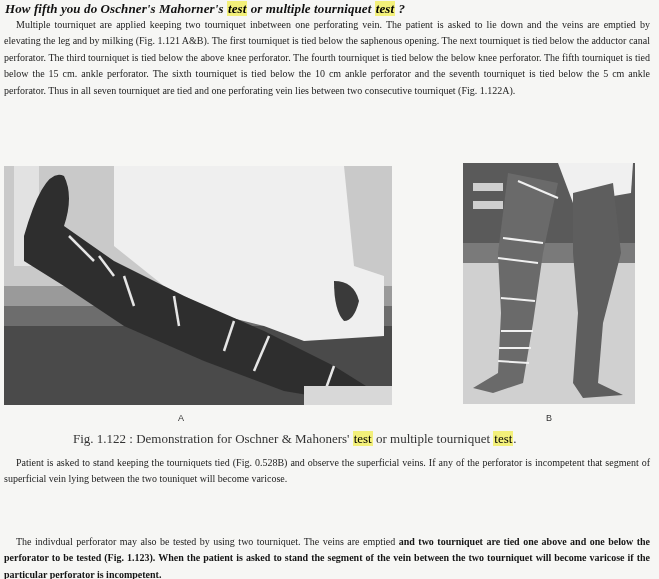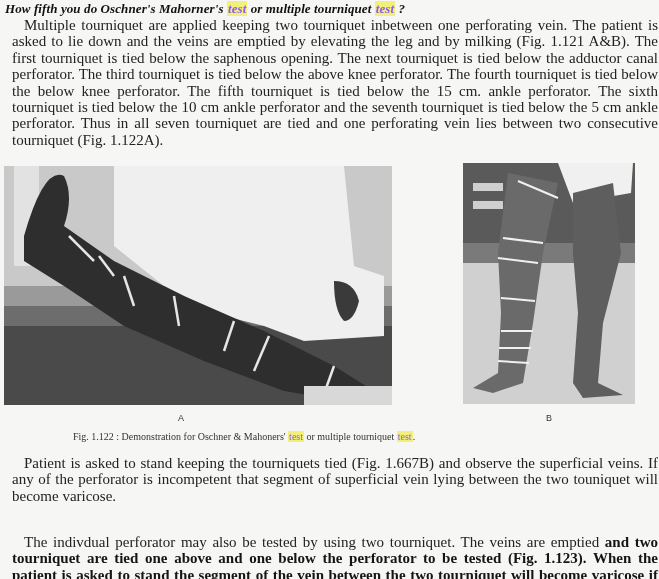--- a/index.html
+++ b/index.html
@@ -9,24 +9,24 @@
     font-family: "Liberation Serif", "DejaVu Serif", serif;
     color: #1c1c1c;
     position: relative;
   }
   .page { position: absolute; inset: 0; }
   .heading {
     position: absolute; left: 5px; top: 1px; width: 650px;
     font-size: 13px; font-weight: bold; font-style: italic;
     letter-spacing: 0.1px; color: #111;
   }
-  .hl { background: #f3f07a; color: #8b5cf6; padding: 0 1px; }
+  .hl { background: #f3f07a; color: #000000; padding: 0 1px; }
   .para {
-    position: absolute; left: 12px; width: 646px;
-    font-size: 15px; line-height: 16.4px;
+    position: absolute; left: 4px; width: 646px;
+    font-size: 10px; line-height: 16.4px;
     text-align: justify; text-align-last: left;
     color: #222;
   }
   .para .indent { display: inline-block; width: 12px; }
   .p1 { top: 17px; }
   .p2 { top: 455px; }
   .p3 { top: 505px; margin-top: 29px; }
   .p3 .bold-tail { font-weight: bold; color: #151515; }
   .fig {
     position: absolute; overflow: hidden;
@@ -36,21 +36,21 @@
   .figB { left: 463px; top: 163px; width: 172px; height: 241px; background: #b9b9b9; }
   .fig svg { display: block; width: 100%; height: 100%; }
   .label-A, .label-B {
     position: absolute; top: 413px; font-size: 9px;
     font-family: "Liberation Sans", "DejaVu Sans", sans-serif; color: #333;
   }
   .label-A { left: 178px; }
   .label-B { left: 546px; }
   .caption {
     position: absolute; left: 73px; top: 431px;
-    font-size: 10px; color: #333; text-align: right;
+    font-size: 13px; color: #333; text-align: right;
   }
 </style>
 </head>
 <body>
 
 <div class="page">
 
   <div class="heading"><span>How fifth you do Oschner's Mahorner's </span><span class="hl">test</span><span> or multiple tourniquet </span><span class="hl">test</span><span> ?</span></div>
 
   <div class="para p1"><span class="indent"></span><span>Multiple tourniquet are applied keeping two tourniquet inbetween one perforating vein. The patient is asked to lie down and the veins are emptied by elevating the leg and by milking (Fig. 1.121 A&amp;B). The first tourniquet is tied below the saphenous opening. The next tourniquet is tied below the adductor canal perforator. The third tourniquet is tied below the above knee perforator. The fourth tourniquet is tied below the below knee perforator. The fifth tourniquet is tied below the 15 cm. ankle perforator. The sixth tourniquet is tied below the 10 cm ankle perforator and the seventh tourniquet is tied below the 5 cm ankle perforator. Thus in all seven tourniquet are  tied and one perforating vein lies between two consecutive tourniquet (Fig. 1.122A).</span></div>
@@ -98,17 +98,17 @@
         <path d="M35 198 L66 200"></path>
       </g>
     </svg>
   </div>
 
   <div class="label-A">A</div>
   <div class="label-B">B</div>
 
   <div class="caption"><span>Fig. 1.122 : Demonstration for Oschner &amp; Mahoners' </span><span class="hl">test</span><span> or multiple tourniquet </span><span class="hl">test</span><span>.</span></div>
 
-  <div class="para p2"><span class="indent"></span><span>Patient is asked to stand keeping the tourniquets tied (Fig. 1.667B) and observe the superficial veins. If any of the perforator is incompetent that segment of superficial vein lying between the two touniquet will become varicose.</span></div>
+  <div class="para p2"><span class="indent"></span><span>Patient is asked to stand keeping the tourniquets tied (Fig. 0.528B) and observe the superficial veins. If any of the perforator is incompetent that segment of superficial vein lying between the two touniquet will become varicose.</span></div>
 
   <div class="para p3"><span class="indent"></span><span>The indivdual perforator may also be tested by using two tourniquet. The veins are emptied </span><span class="bold-tail">and two tourniquet are tied one above and one below the perforator to be tested (Fig. 1.123). When the patient is asked to stand the segment of the vein between the two tourniquet will become varicose if the particular perforator is incompetent.</span></div>
 
 </div>
 
 </body></html>

